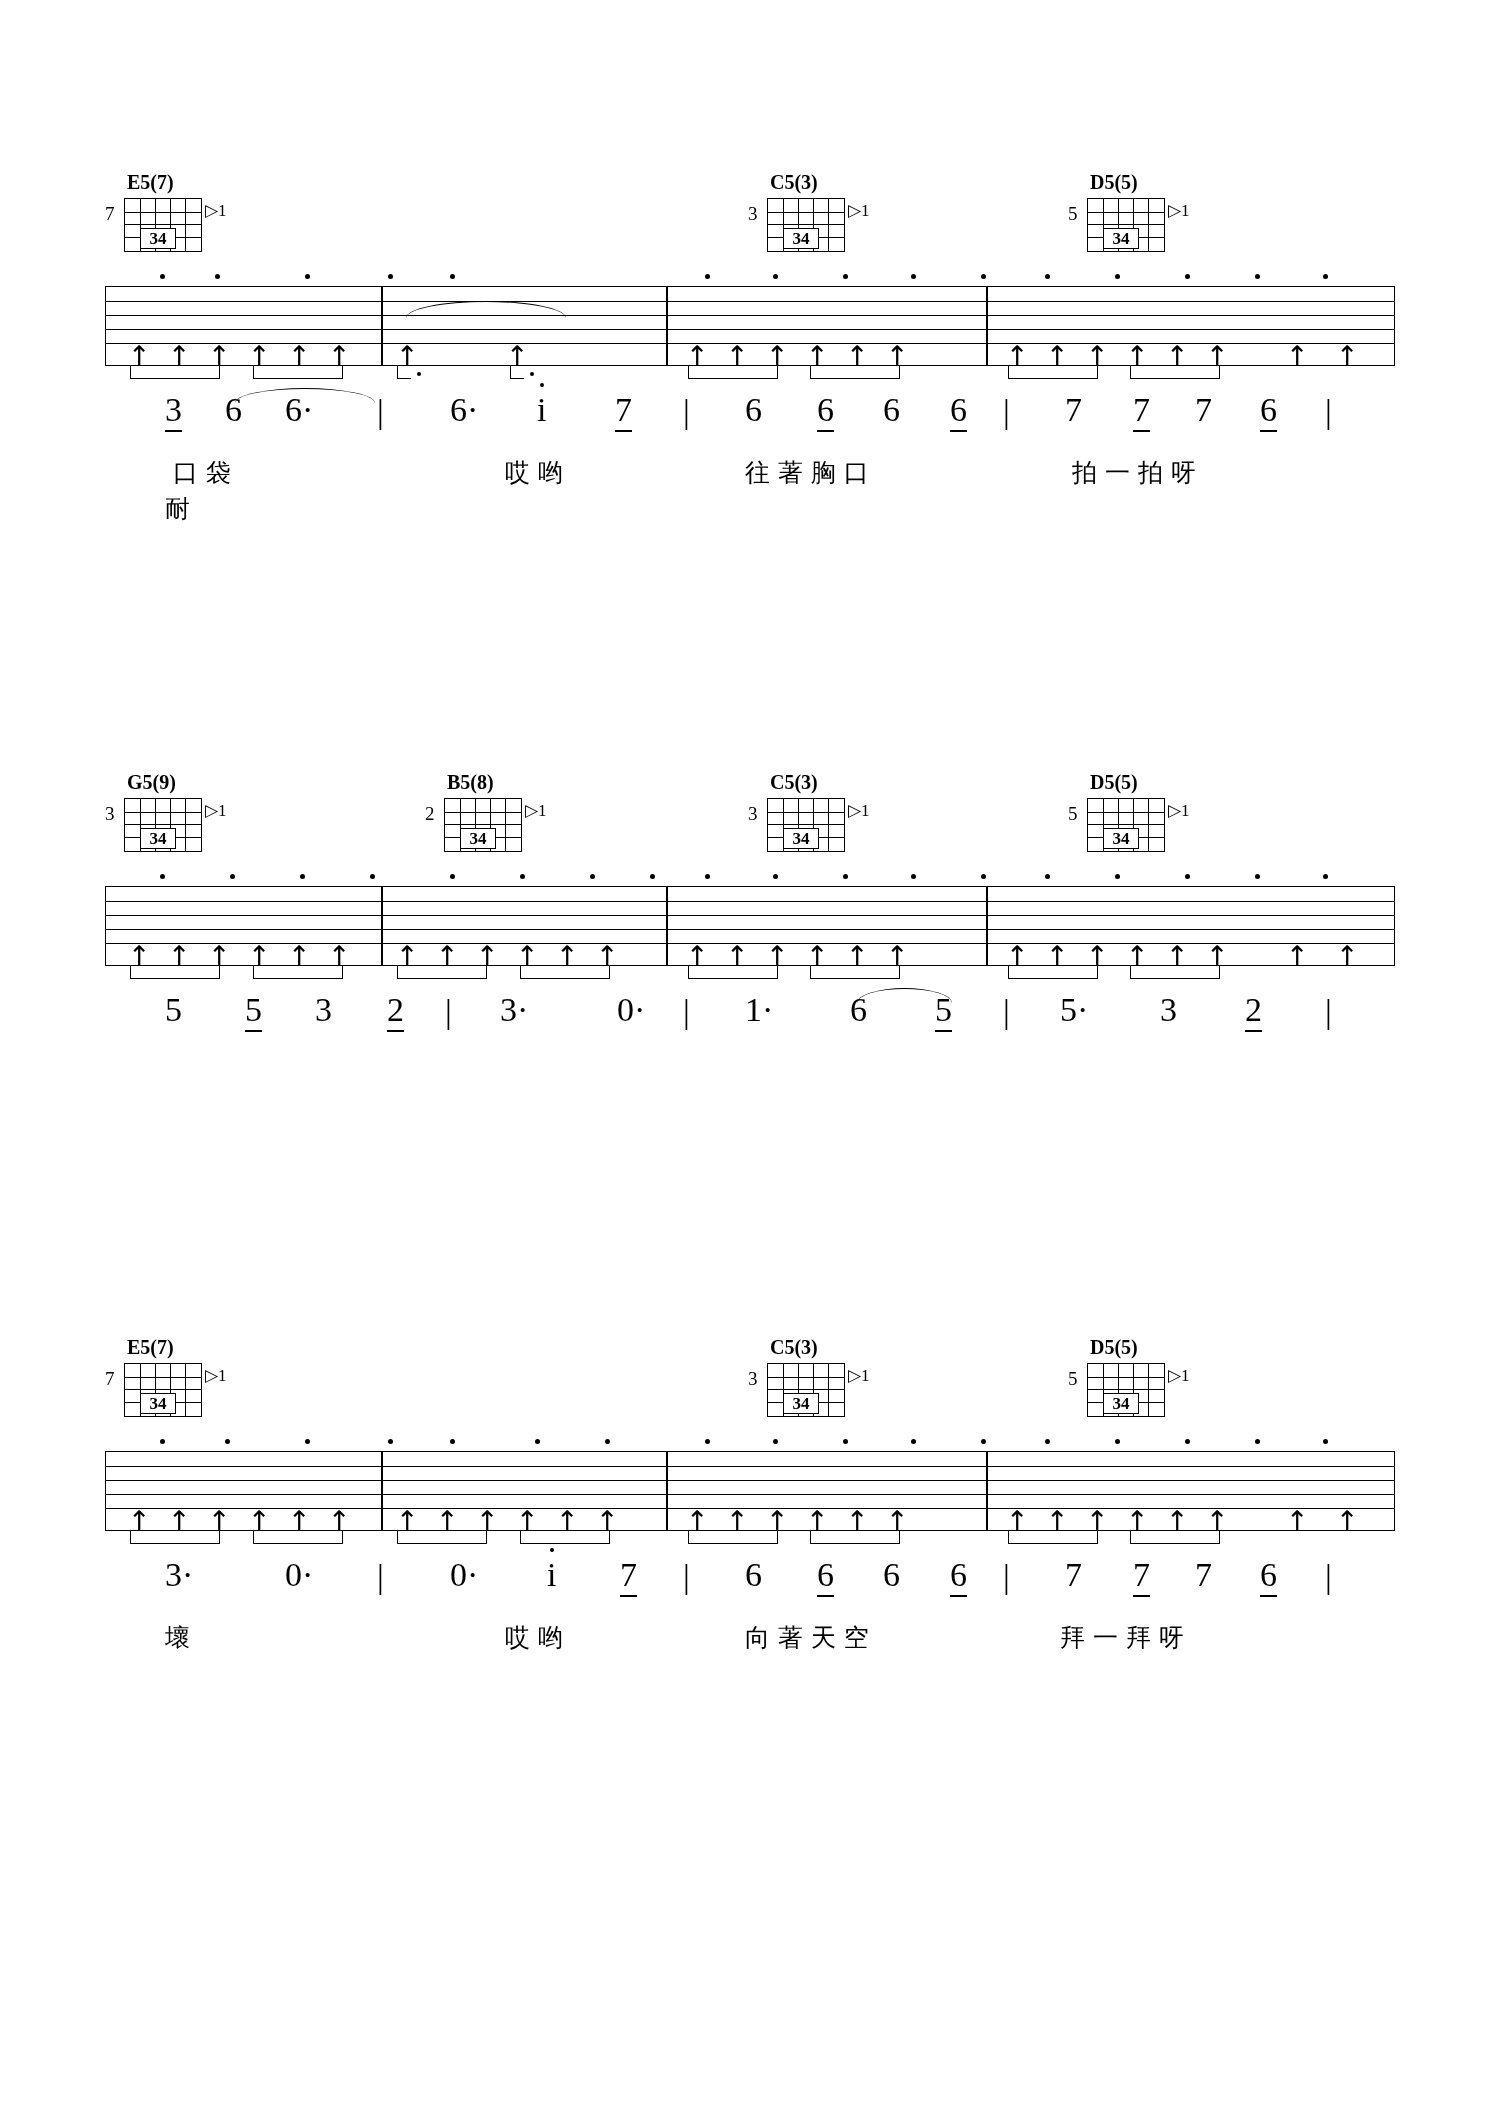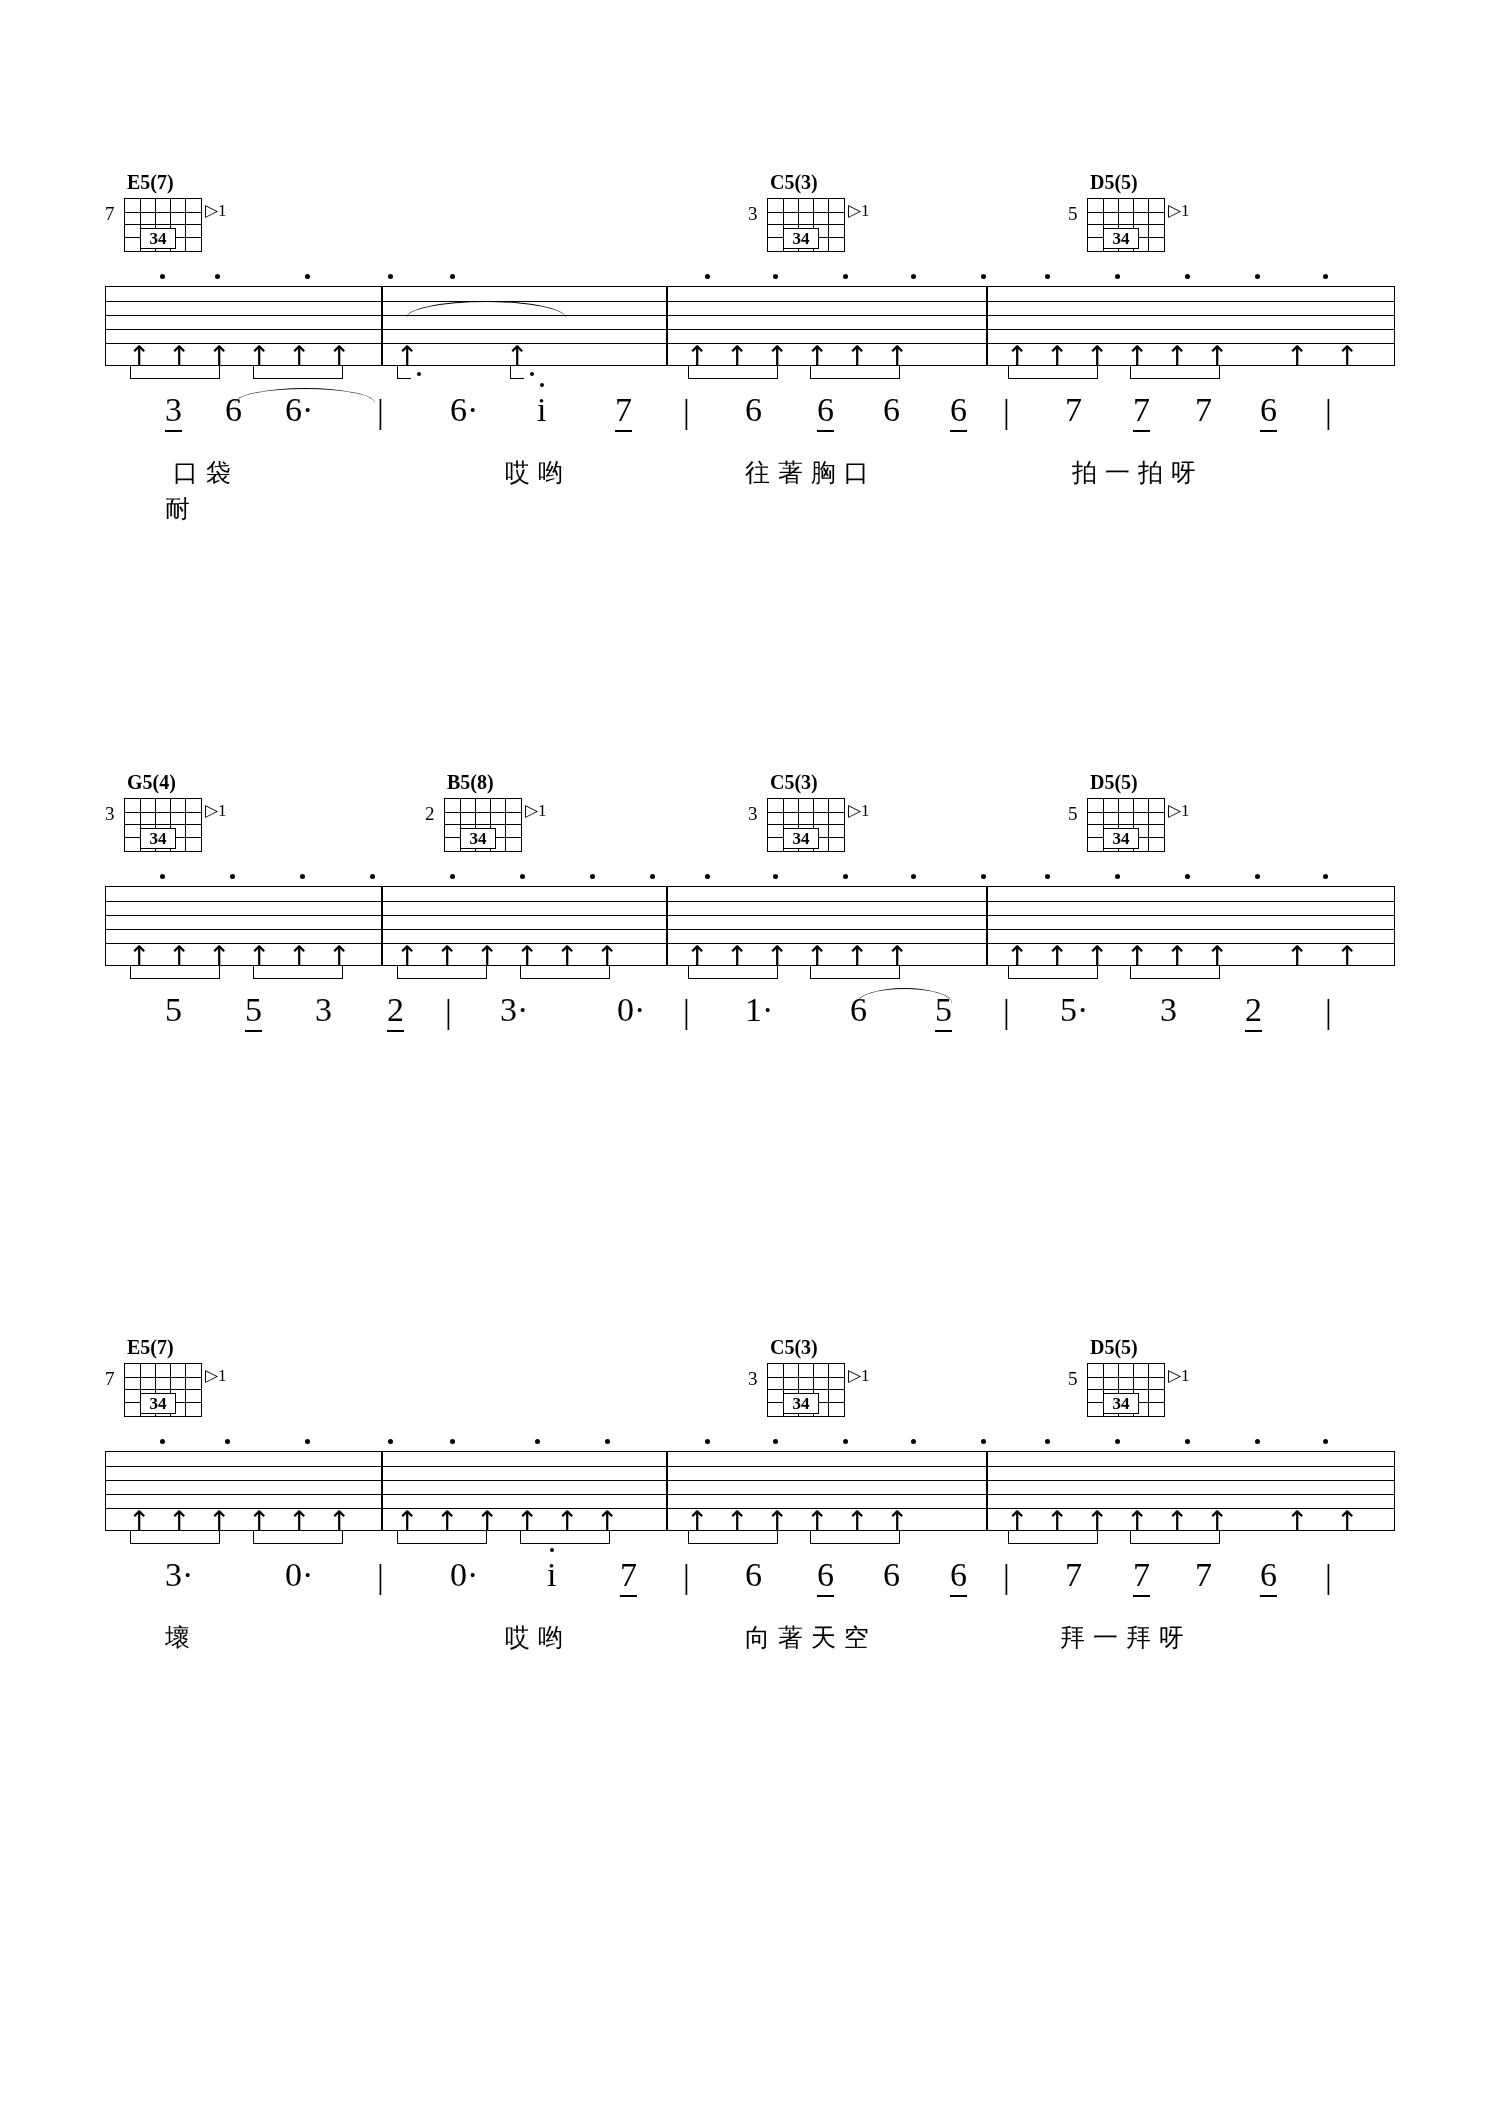--- a/index.html
+++ b/index.html
@@ -390,21 +390,21 @@
       <div class="lyric" style="left:400px; top:0">哎  哟</div>
       <div class="lyric" style="left:640px; top:0">往  著  胸  口</div>
       <div class="lyric" style="left:967px; top:0">拍  一  拍  呀</div>
     </div>
   </div>
 
   <div class="system" style="top:760px;">
 
     <div class="chord-row">
       <div class="chord" style="left:0px;">
-        <div class="chord-name">G5(4)</div>
+        <div class="chord-name">G5(9)</div>
         <div class="chord-body">
           <div class="fretnum">3</div>
           <div class="grid">
             <div class="v" style="left:14.6px"></div>
               <div class="v" style="left:29.8px"></div>
             <div class="v" style="left:45px"></div>
               <div class="v" style="left:60.2px"></div>
             <div class="h" style="top:12.6px"></div>
               <div class="h" style="top:25.2px"></div>
             <div class="h" style="top:37.8px"></div>

